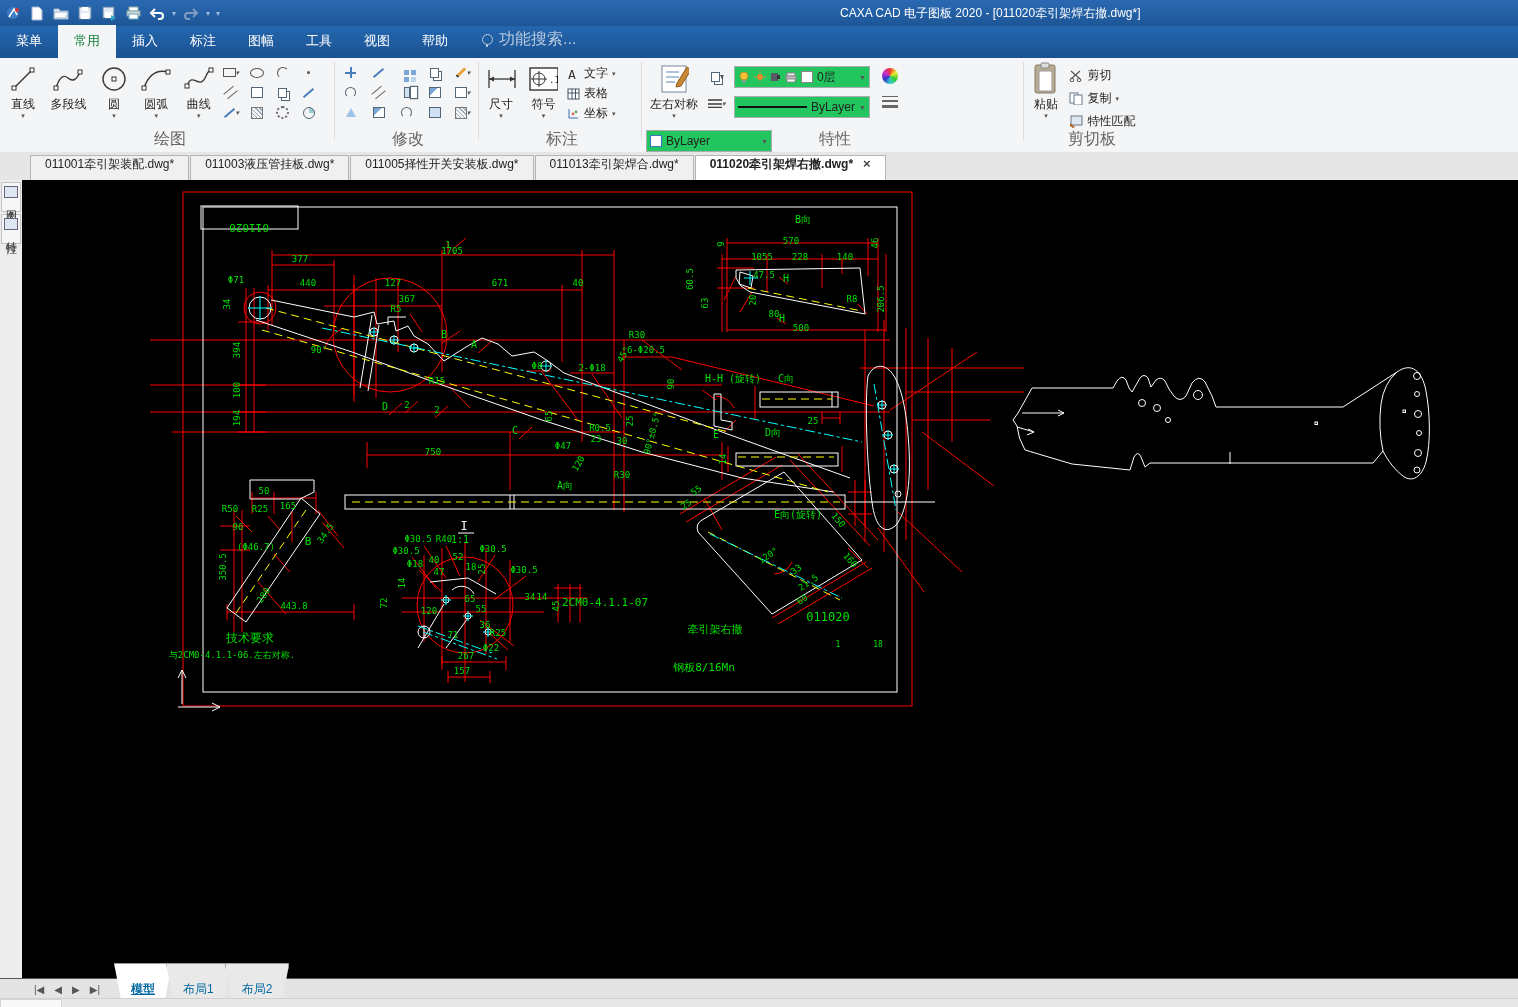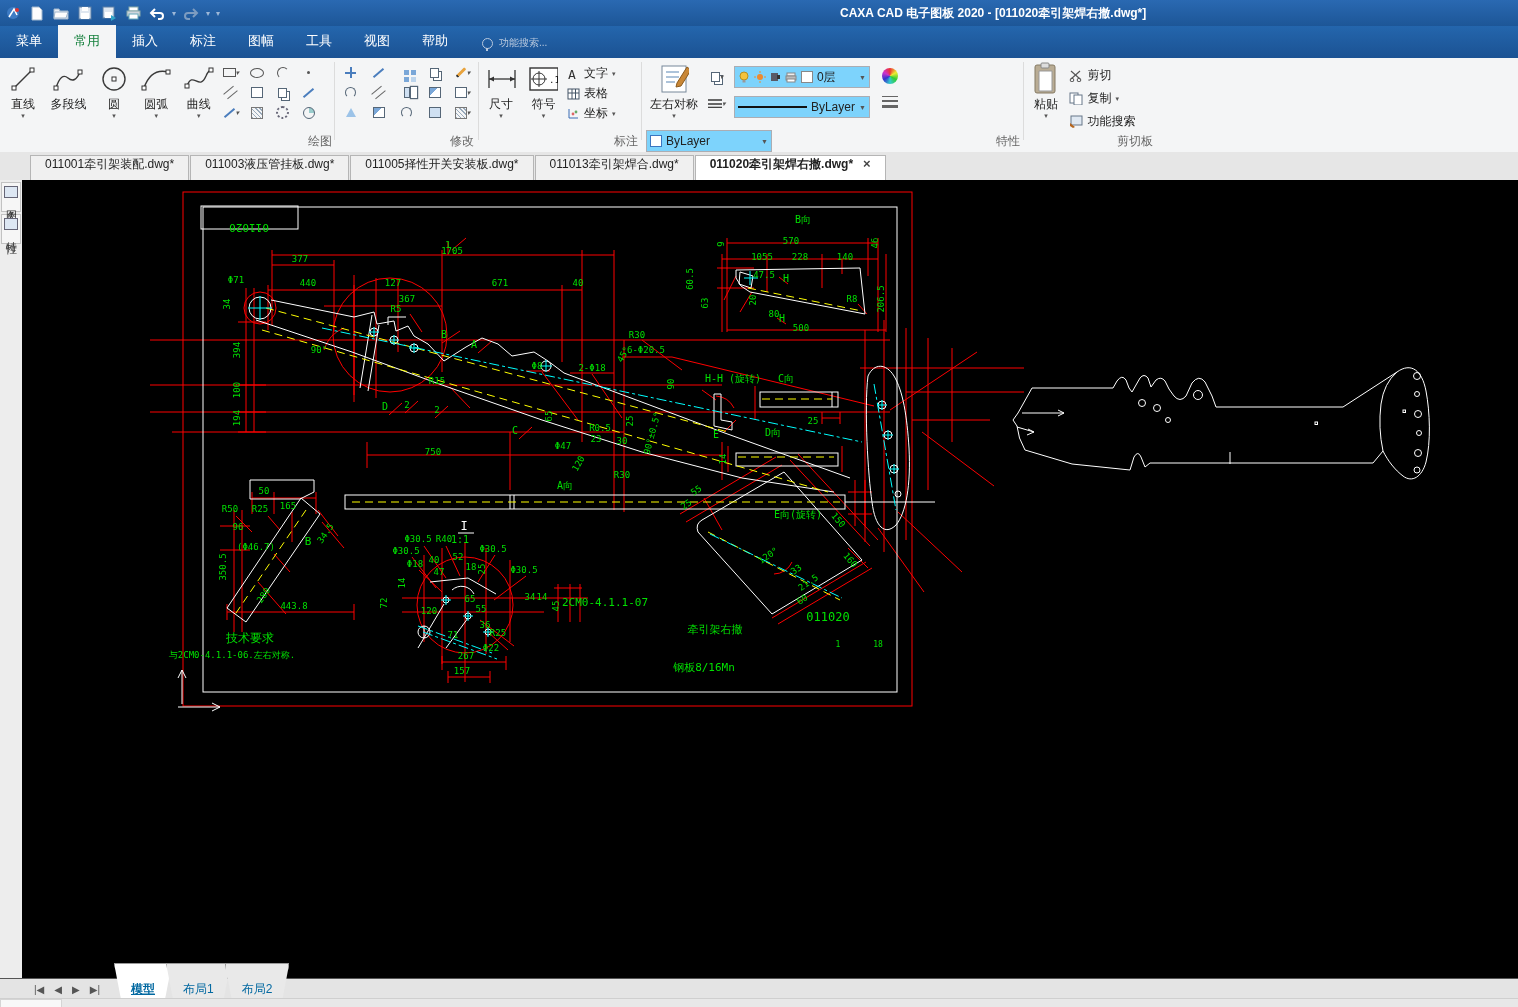--- a/index.html
+++ b/index.html
@@ -4,36 +4,36 @@
 <style>
   html,body{margin:0;padding:0;width:1518px;height:1007px;overflow:hidden;
     font-family:"Liberation Sans",sans-serif;background:#e8e8e8;}
   
   #titlebar{position:absolute;left:0;top:0;width:1518px;height:26px;
     background:linear-gradient(#2a69b2,#1d5697);display:flex;align-items:center;}
   #titlebar .qat{display:flex;align-items:center;gap:6px;padding-left:4px;}
   .qicon{width:18px;height:18px;display:flex;align-items:center;justify-content:center;}
   .qicon svg{display:block;}
   .qsep{color:#9db8d8;font-size:8px;}
-  #win-title{position:absolute;left:840px;top:5px;color:#fff;font-size:12px;white-space:nowrap;font-weight:bold;}
+  #win-title{position:absolute;left:840px;top:5px;color:#fff;font-size:12px;white-space:nowrap;}
   
   #menubar{position:absolute;left:0;top:26px;width:1518px;height:32px;
     background:linear-gradient(#2466ad,#1b5293);display:flex;align-items:flex-end;}
   .menu-tab{color:#fff;font-size:13px;padding:7px 16px 8px 16px;cursor:default;}
   .menu-tab.active{background:#f4f5f6;color:#15803d;}
   #menu-search{display:flex;align-items:center;gap:6px;margin-left:18px;padding-bottom:8px;}
   #search-ring{width:9px;height:9px;border:1.5px solid #b9c9de;border-radius:50%;position:relative;}
   #search-ring::after{content:"";position:absolute;left:3px;top:9px;width:2px;height:3px;background:#b9c9de;}
-  #menu-search span{color:#b9c9de;font-size:10px;margin-top:40px;}
+  #menu-search span{color:#b9c9de;font-size:16px;margin-top:40px;}
   
   #ribbon{position:absolute;left:0;top:58px;width:1518px;height:94px;background:#f4f5f6;
     border-bottom:1px solid #d0d0d0;}
   .rgroup{position:absolute;top:0;height:94px;}
-  .rgroup .glabel{position:absolute;bottom:2px;left:4px;right:0;text-align:right;
-    font-size:12px;color:#666;}
+  .rgroup .glabel{position:absolute;bottom:2px;left:4px;right:0;text-align:center;
+    font-size:16px;color:#666;}
   .gdiv{position:absolute;top:4px;width:1px;height:78px;background:#dcdcdc;}
   .bigbtn{display:inline-flex;flex-direction:column;align-items:center;vertical-align:top;
     padding:3px 4px;margin-top:2px;}
   .bigbtn .bicon{width:30px;height:32px;display:flex;align-items:center;justify-content:center;}
   .bigbtn .blabel{font-size:12px;color:#222;margin-top:1px;white-space:nowrap;}
   .drop{font-size:7px;color:#555;line-height:6px;}
   .minigrid{display:inline-grid;grid-auto-flow:row;gap:3px 4px;vertical-align:top;margin-top:6px;}
   .mini{width:17px;height:17px;display:flex;align-items:center;justify-content:center;}
   
   .g-rect{width:11px;height:7px;border:1.3px solid #555;}
@@ -55,21 +55,21 @@
   .g-pencil{width:12px;height:3px;background:linear-gradient(90deg,#333 15%,#e8a33d 15%);transform:rotate(-45deg);border-radius:1px;}
   .g-tri{width:0;height:0;border-left:5px solid transparent;border-right:5px solid transparent;border-bottom:9px solid #9cc3e8;}
   .g-rot{width:9px;height:9px;border:1.4px solid #567;border-radius:50%;border-bottom-color:transparent;}
   .g-mir{width:4px;height:9px;border:1.2px solid #567;background:#cfe0f2;box-shadow:7px 0 #fff,7px 0 0 1.2px #567;}
   .g-box{width:10px;height:9px;border:1.2px solid #567;background:#fff;}
   .g-box.b{background:#cfe0f2;}
   .g-corner{width:10px;height:9px;border:1.2px solid #567;background:linear-gradient(135deg,#7aa7d8 40%,#fff 40%);}
   
   .smbtn{display:flex;align-items:center;gap:4px;font-size:12px;color:#222;height:19px;}
   
-  .selbox{display:flex;align-items:center;background:#7dd3fc;border:1px solid #abadb3;
+  .selbox{display:flex;align-items:center;background:#22c55e;border:1px solid #abadb3;
     height:20px;font-size:12px;color:#222;padding:0 3px;gap:4px;}
   .selbox .caret{margin-left:auto;font-size:7px;color:#555;}
   .cw{width:16px;height:16px;border-radius:50%;
     background:conic-gradient(#e33,#ee3,#3c3,#3cc,#33c,#c3c,#e33);}
   .lwicon{width:16px;height:12px;display:flex;flex-direction:column;justify-content:space-between;}
   .lwicon i{display:block;background:#666;}
   
   #docbar{position:absolute;left:0;top:152px;width:1518px;height:28px;background:#e6e6e6;
     display:flex;align-items:flex-end;padding-left:30px;box-sizing:border-box;}
   .doc-tab{height:24px;display:flex;align-items:flex-start;padding:0 14px;font-size:12px;color:#222;
@@ -505,21 +505,21 @@
             <rect x="5" y="3" width="8" height="10" fill="#fff" stroke="#678"></rect>
           </svg>
         <span>复制</span>
           <span class="drop">▾</span>
       </div>
       <div class="smbtn">
         <svg width="14" height="13">
             <rect x="2" y="1" width="11" height="9" fill="#dfe8f2" stroke="#678"></rect>
             <path d="M1,8 l5,4 -2,1 -3,-2 z" fill="#b5651d"></path>
           </svg>
-        <span>功能搜索</span>
+        <span>特性匹配</span>
       </div>
     </div>
     <div class="glabel">剪切板</div>
   </div>
 </div>
 
 <div id="docbar">
     <div class="doc-tab">
       <span>011001牵引架装配.dwg*</span>
     </div>

